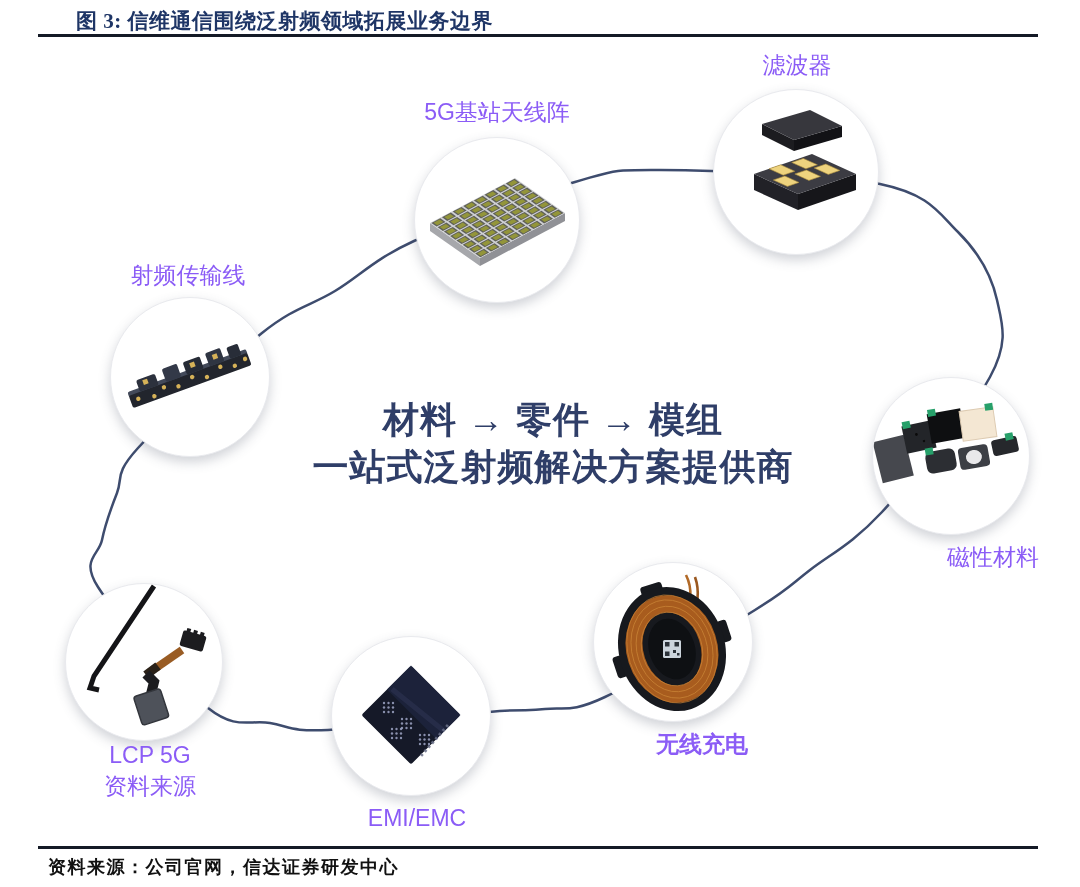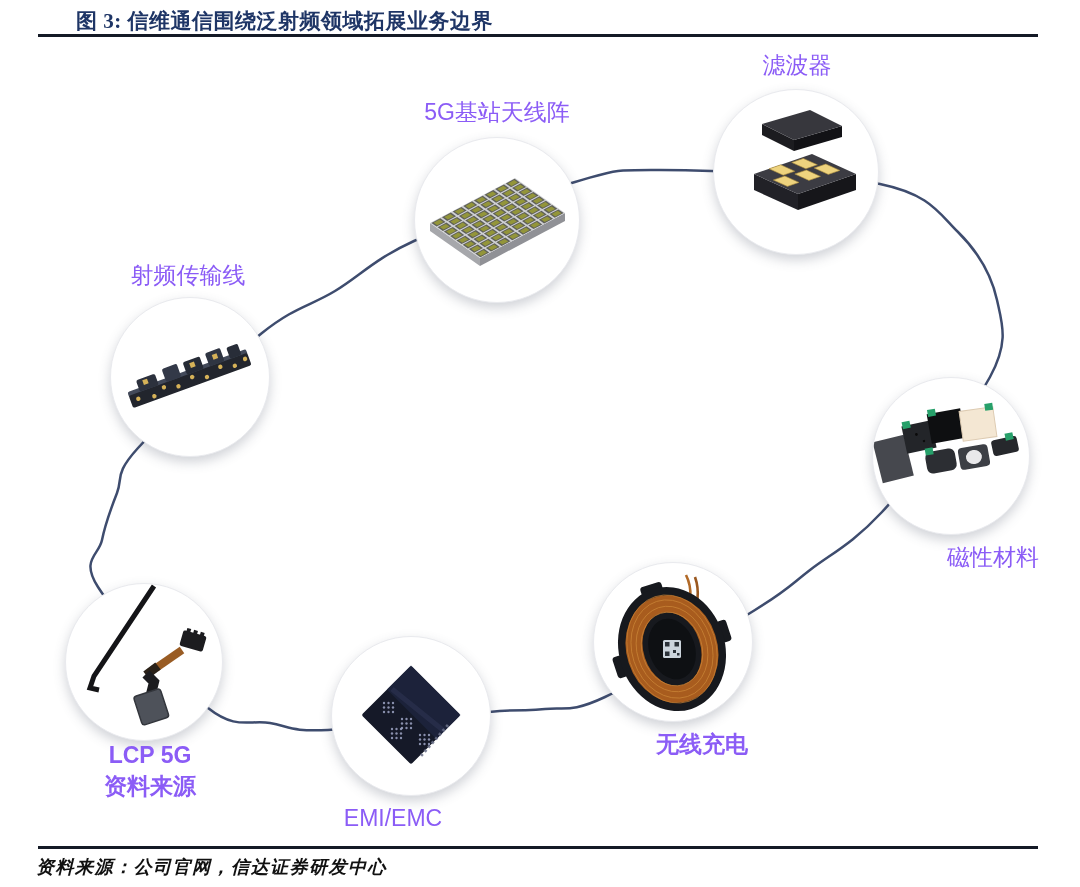--- a/index.html
+++ b/index.html
@@ -6,22 +6,22 @@
   .page{position:relative;width:1080px;height:887px;background:#ffffff;overflow:hidden;
         font-family:"Liberation Sans","DejaVu Sans",sans-serif;}
 
   
   .fig-title{position:absolute;left:40px;top:7px;font-family:"Liberation Serif","DejaVu Serif",serif;
              font-size:21px;font-weight:bold;color:#1E3566;letter-spacing:.5px;white-space:nowrap;margin-left:36px;}
   .title-rule{position:absolute;left:38px;top:34px;width:1000px;height:3px;background:#141a26;}
 
   
   .foot-rule{position:absolute;left:38px;top:846px;width:1000px;height:3px;background:#141a26;}
-  .source{position:absolute;left:36px;top:855px;font-family:"Liberation Serif","DejaVu Serif",serif;
-          font-style:italic;font-weight:bold;font-size:18px;color:#111;letter-spacing:1.5px;white-space:nowrap;}
+  .source{position:absolute;left:48px;top:855px;font-family:"Liberation Serif","DejaVu Serif",serif;
+          font-weight:bold;font-size:18px;color:#111;letter-spacing:1.5px;white-space:nowrap;}
 
   
   .orbit{position:absolute;left:0;top:0;z-index:1;}
   .center-text{position:absolute;left:553px;top:396px;transform:translateX(-50%);
                text-align:center;z-index:2;color:#2F3E68;font-weight:bold;font-size:36px;
                line-height:47px;letter-spacing:1px;white-space:nowrap;}
 
   .circle{position:absolute;border-radius:50%;background:#fff;border:1px solid #e9eaee;
           box-shadow:0 5px 12px rgba(70,80,100,.25);z-index:3;overflow:hidden;
           display:flex;align-items:center;justify-content:center;}
@@ -35,39 +35,41 @@
   #c-magnetic{left:872px;top:377px;width:156px;height:156px;}
   #c-wireless{left:593px;top:562px;width:158px;height:158px;}
   #c-emi     {left:331px;top:636px;width:158px;height:158px;}
   #c-lcp     {left:65px; top:583px;width:156px;height:156px;}
   #c-phone   {left:110px;top:297px;width:158px;height:158px;}
 
   #l-antenna {left:497px;top:97px;}
   #l-filter  {left:797px;top:50px;}
   #l-magnetic{left:966px;top:542px;margin-left:27px;}
   #l-wireless{left:702px;top:729px;font-weight:bold;}
-  #l-emi     {left:393px;top:805px;}
-  #l-lcp     {left:150px;top:740px;text-align:center;line-height:31px;font-weight:bold;}
+  #l-emi     {left:417px;top:805px;}
+  #l-lcp     {left:150px;top:740px;text-align:center;line-height:31px;}
   #l-phone   {left:188px;top:260px;}
 </style>
 </head>
 <body>
 
 <div class="page">
 
   <div class="fig-title">图 3: 信维通信围绕泛射频领域拓展业务边界</div>
   <div class="title-rule"></div>
 
   <div>
 
     <svg class="orbit" width="1080" height="887" viewBox="0 0 1080 887">
       <path id="orbit-path" fill="none" stroke="#3E4C6E" stroke-width="2.5" d="M414,241 C454.0,222.8 534.0,193.8 575,182 C616.0,170.2 609.2,169.7 660,170 C710.8,170.3 830.3,173.7 880,184 C929.7,194.3 938.5,212.7 958,232 C977.5,251.3 991.7,275.8 997,300 C1002.3,324.2 1009.2,341.7 990,377 C970.8,412.3 912.0,479.8 882,512 C852.0,544.2 831.2,553.7 810,570 C788.8,586.3 789.2,588.8 755,610 C720.8,631.2 640.0,680.5 605,697 C570.0,713.5 564.3,706.5 545,709 C525.7,711.5 525.2,708.5 489,712 C452.8,715.5 364.5,728.2 328,730 C291.5,731.8 290.0,726.7 270,723 C250.0,719.3 236.7,730.7 208,708 C179.3,685.3 115.7,615.0 98,587 C80.3,559.0 98.8,555.7 102,540 C105.2,524.3 111.0,508.3 117,493 C123.0,477.7 113.8,474.7 138,448 C162.2,421.3 229.2,359.2 262,333 C294.8,306.8 309.7,306.3 335,291 C360.3,275.7 374.0,259.2 414,241 Z"></path>
     </svg>
 
     <div class="center-text">
+      <div>材料 → 零件 → 模组</div>
+      <div>一站式泛射频解决方案提供商</div>
     </div>
 
     <div class="node-label" id="l-antenna">5G基站天线阵</div>
     <div class="circle" id="c-antenna">
       <svg width="164" height="164" viewBox="0 0 164 164">
         <polygon points="15,85 65,120 65,128 15,93" fill="#a6a7ab"></polygon>
         <polygon points="65,120 150,75 150,83 65,128" fill="#909196"></polygon>
         <polygon points="15,85 100,40 150,75 65,120" fill="#cfd0d4"></polygon>
         <g id="icon-antenna-grid">
             <polygon points="16.4,84.9 25.3,80.2 30.5,83.9 21.6,88.5" fill="#5f6059"></polygon>

